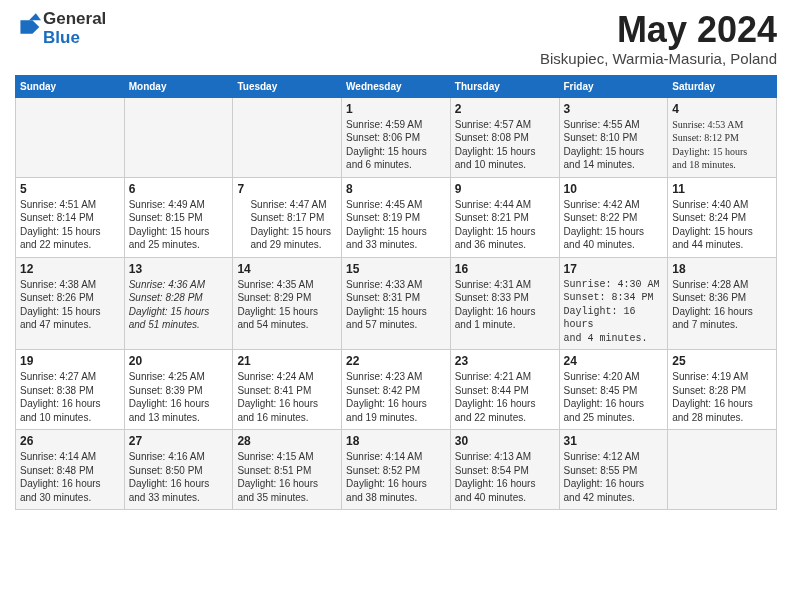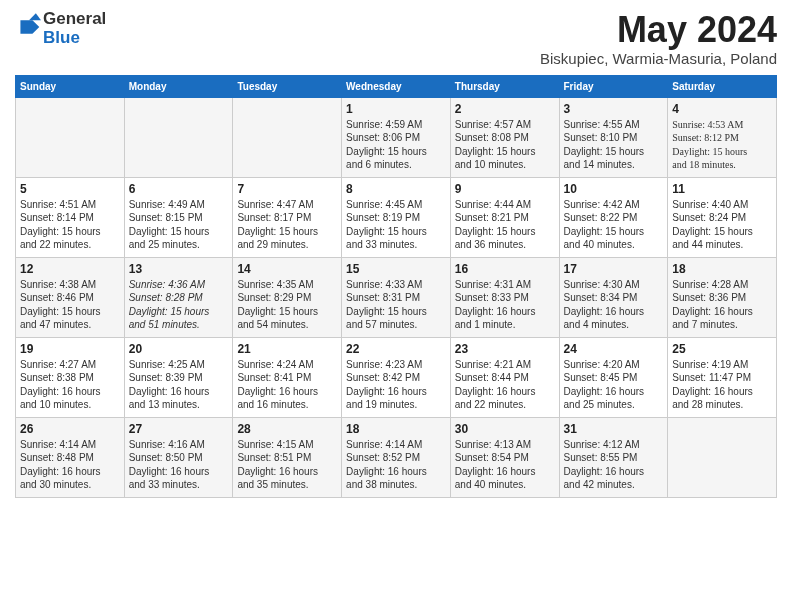--- a/index.html
+++ b/index.html
@@ -165,21 +165,21 @@
         </td>
         <td>
           <span class="day-num">6</span>
           <div class="day-info" style="white-space: pre-line;">Sunrise: 4:49 AM
 Sunset: 8:15 PM
 Daylight: 15 hours
 and 25 minutes.</div>
         </td>
         <td>
           <span class="day-num">7</span>
-          <div class="day-info" style="white-space: pre-line;">Sunrise: 4:47 AM
+          <div class="day-info" style="white-space: pre-line; margin-left: 13px;">Sunrise: 4:47 AM
 Sunset: 8:17 PM
 Daylight: 15 hours
 and 29 minutes.</div>
         </td>
         <td>
           <span class="day-num">8</span>
           <div class="day-info" style="white-space: pre-line;">Sunrise: 4:45 AM
 Sunset: 8:19 PM
 Daylight: 15 hours
 and 33 minutes.</div>
@@ -203,21 +203,21 @@
           <div class="day-info" style="white-space: pre-line;">Sunrise: 4:40 AM
 Sunset: 8:24 PM
 Daylight: 15 hours
 and 44 minutes.</div>
         </td>
       </tr>
       <tr>
         <td>
           <span class="day-num">12</span>
           <div class="day-info" style="white-space: pre-line;">Sunrise: 4:38 AM
-Sunset: 8:46 PM
+Sunset: 8:26 PM
 Daylight: 15 hours
 and 47 minutes.</div>
         </td>
         <td>
           <span class="day-num">13</span>
           <div class="day-info" style="white-space: pre-line; font-style: italic;">Sunrise: 4:36 AM
 Sunset: 8:28 PM
 Daylight: 15 hours
 and 51 minutes.</div>
         </td>
@@ -237,21 +237,21 @@
         </td>
         <td>
           <span class="day-num">16</span>
           <div class="day-info" style="white-space: pre-line;">Sunrise: 4:31 AM
 Sunset: 8:33 PM
 Daylight: 16 hours
 and 1 minute.</div>
         </td>
         <td>
           <span class="day-num">17</span>
-          <div class="day-info" style="white-space: pre-line;">Sunrise: 4:30 AM
+          <div class="day-info" style="white-space: pre-line; font-family: Liberation Mono, monospace;">Sunrise: 4:30 AM
 Sunset: 8:34 PM
 Daylight: 16 hours
 and 4 minutes.</div>
         </td>
         <td>
           <span class="day-num">18</span>
           <div class="day-info" style="white-space: pre-line;">Sunrise: 4:28 AM
 Sunset: 8:36 PM
 Daylight: 16 hours
 and 7 minutes.</div>
@@ -296,21 +296,21 @@
         <td>
           <span class="day-num">24</span>
           <div class="day-info" style="white-space: pre-line;">Sunrise: 4:20 AM
 Sunset: 8:45 PM
 Daylight: 16 hours
 and 25 minutes.</div>
         </td>
         <td>
           <span class="day-num">25</span>
           <div class="day-info" style="white-space: pre-line;">Sunrise: 4:19 AM
-Sunset: 11:47 PM
+Sunset: 8:28 PM
 Daylight: 16 hours
 and 28 minutes.</div>
         </td>
       </tr>
       <tr>
         <td>
           <span class="day-num">26</span>
           <div class="day-info" style="white-space: pre-line;">Sunrise: 4:14 AM
 Sunset: 8:48 PM
 Daylight: 16 hours

